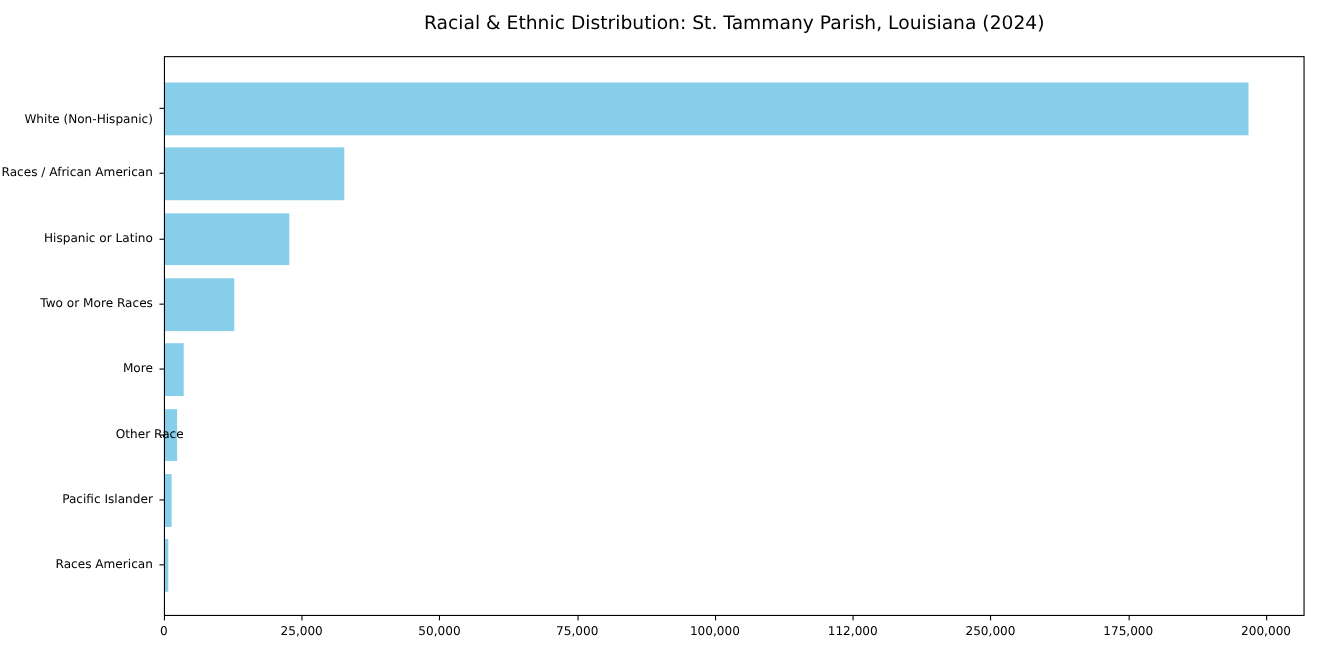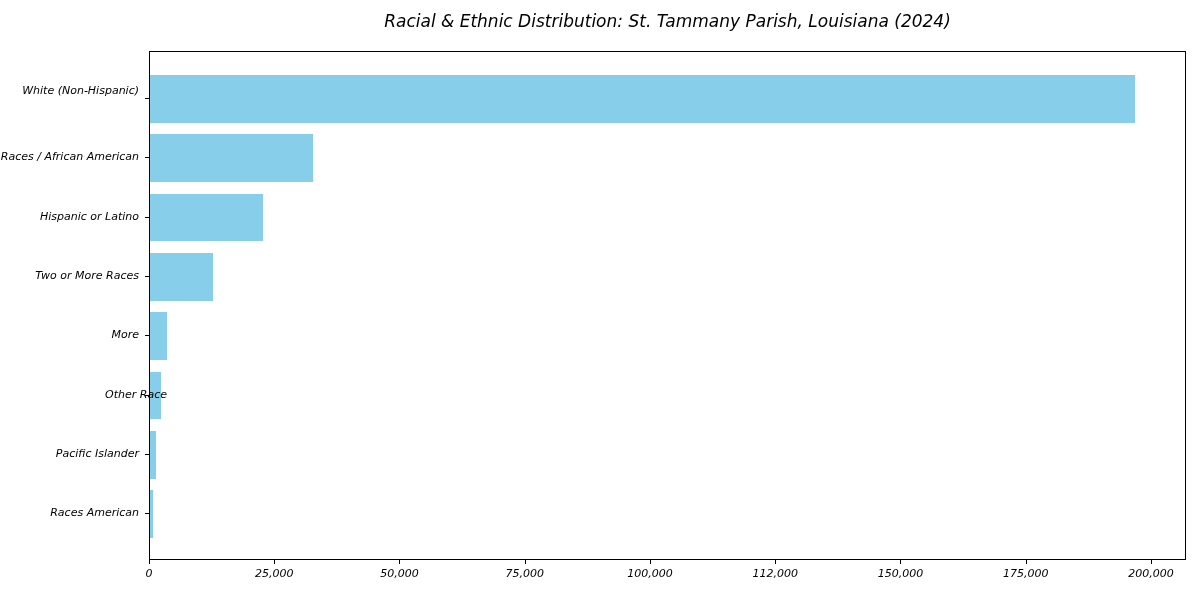--- a/index.html
+++ b/index.html
@@ -4,21 +4,20 @@
 <style>
   html, body { margin: 0; padding: 0; background: #ffffff; }
   .figure {
     position: relative;
     width: 1200px;
     height: 600px;
     background: #ffffff;
     font-family: "DejaVu Sans", "Liberation Sans", sans-serif;
     color: #000000;
     overflow: hidden;
-    font-style: italic;
   }
   .chart-title {
     position: absolute;
     left: 149px;
     width: 1037px;
     top: 11px;
     text-align: center;
     font-size: 17px;
     line-height: 1.2;
     color: #000000;
@@ -77,21 +76,21 @@
   <div class="plot-area" id="plot">
       <div class="bar" style="top: 23.15px; height: 47.5px; width: 95.1691%; background: rgb(135, 206, 235);"></div>
       <div class="bar" style="top: 82.47px; height: 47.5px; width: 15.7005%; background: rgb(135, 206, 235);"></div>
       <div class="bar" style="top: 141.79px; height: 47.5px; width: 10.8696%; background: rgb(135, 206, 235);"></div>
       <div class="bar" style="top: 201.11px; height: 47.5px; width: 6.03865%; background: rgb(135, 206, 235);"></div>
       <div class="bar" style="top: 260.43px; height: 47.5px; width: 1.69082%; background: rgb(135, 206, 235);"></div>
       <div class="bar" style="top: 319.75px; height: 47.5px; width: 1.0628%; background: rgb(135, 206, 235);"></div>
       <div class="bar" style="top: 379.07px; height: 47.5px; width: 0.57971%; background: rgb(135, 206, 235);"></div>
       <div class="bar" style="top: 438.39px; height: 47.5px; width: 0.289855%; background: rgb(135, 206, 235);"></div>
     </div>
-<div class="y-label" style="top: 91px;">White (Non-Hispanic)</div>
+<div class="y-label" style="top: 109px;">White (Non-Hispanic)</div>
     <div class="y-tick" style="top: 97.9px;"></div>
     <div class="y-label" style="top: 157.22px;">Races / African American</div>
     <div class="y-tick" style="top: 157.22px;"></div>
     <div class="y-label" style="top: 216.54px;">Hispanic or Latino</div>
     <div class="y-tick" style="top: 216.54px;"></div>
     <div class="y-label" style="top: 275.86px;">Two or More Races</div>
     <div class="y-tick" style="top: 275.86px;"></div>
     <div class="y-label" style="top: 335.18px;">More</div>
     <div class="y-tick" style="top: 335.18px;"></div>
     <div class="y-label" style="top: 394.5px; padding-left: 28px;">Other Race</div>
@@ -106,18 +105,18 @@
     <div class="x-tick-label" style="left: 274.242px; text-align: right;">25,000</div>
     <div class="x-tick" style="left: 399.483px;"></div>
     <div class="x-tick-label" style="left: 399.483px;">50,000</div>
     <div class="x-tick" style="left: 524.725px;"></div>
     <div class="x-tick-label" style="left: 524.725px;">75,000</div>
     <div class="x-tick" style="left: 649.966px;"></div>
     <div class="x-tick-label" style="left: 649.966px;">100,000</div>
     <div class="x-tick" style="left: 775.208px;"></div>
     <div class="x-tick-label" style="left: 775.208px;">112,000</div>
     <div class="x-tick" style="left: 900.449px;"></div>
-    <div class="x-tick-label" style="left: 900.449px;">150,000</div>
+    <div class="x-tick-label" style="left: 900.449px;">250,000</div>
     <div class="x-tick" style="left: 1025.69px;"></div>
     <div class="x-tick-label" style="left: 1025.69px;">175,000</div>
     <div class="x-tick" style="left: 1150.93px;"></div>
     <div class="x-tick-label" style="left: 1150.93px;">200,000</div>
   </div>
 
 </body></html>

